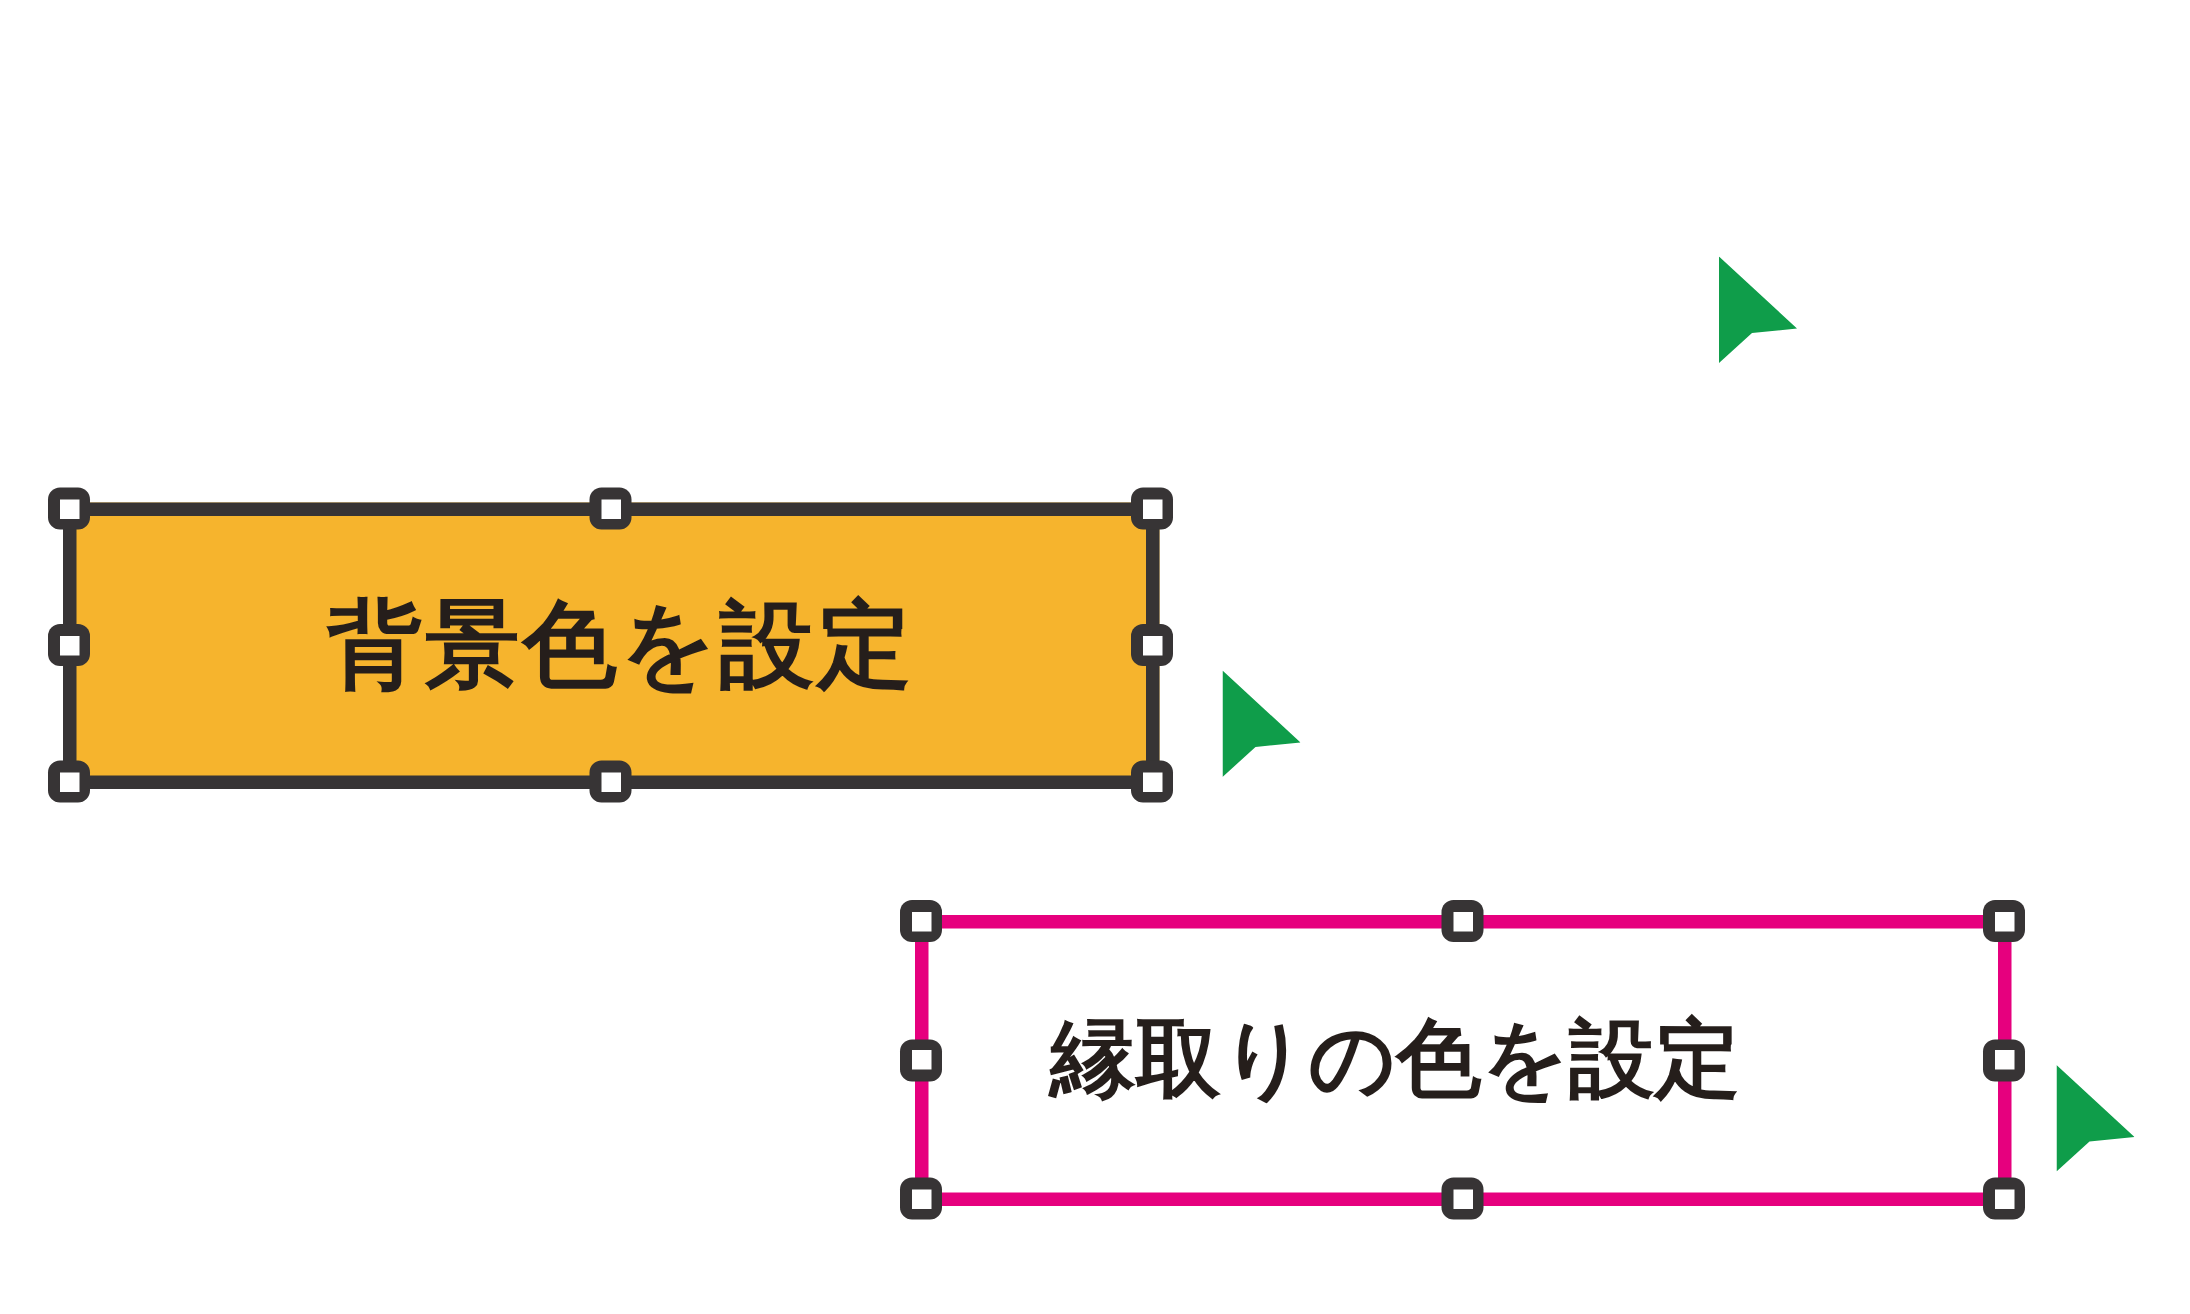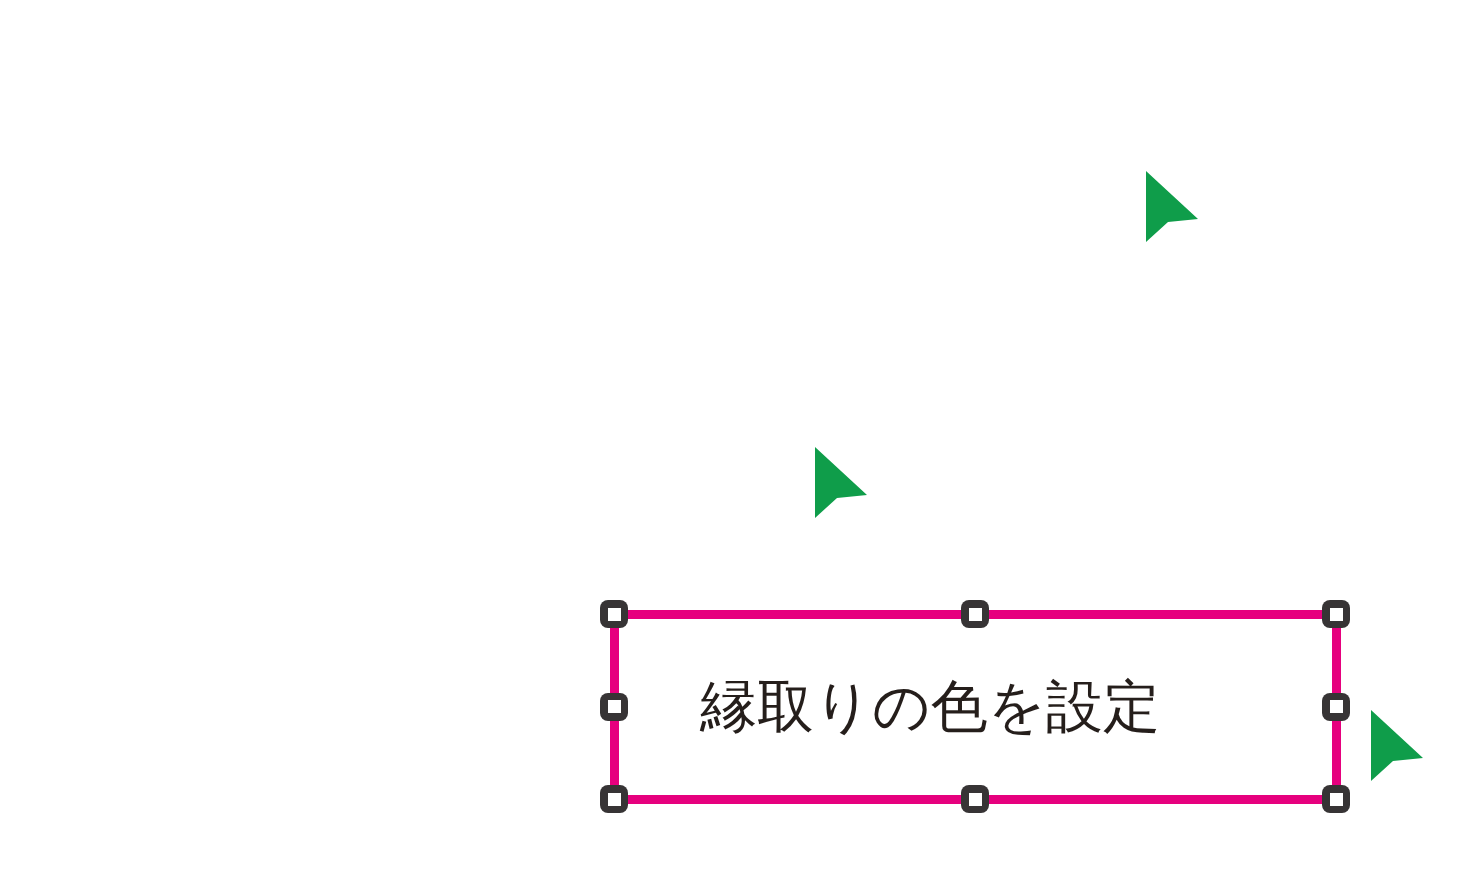--- a/index.html
+++ b/index.html
@@ -24,21 +24,21 @@
     inset: 0;
     display: flex;
     align-items: center;
     justify-content: center;
     color: #251e1b;
     white-space: nowrap;
     line-height: 1;
   }
   .box1 .label { font-size: 56px; font-weight: 700; }
   .box2 .label { font-size: 63px; font-weight: 700; letter-spacing: 2px; transform: translateX(7px); }
-  .box3 .label { font-size: 57px; font-weight: 400; transform: translateX(-45px); }
+  .box3 .label { font-size: 57px; font-weight: 700; transform: translateX(-45px); }
   .handle {
     position: absolute;
     width: 28px;
     height: 28px;
     background: #373435;
     border-radius: 8px;
     transform: translate(-50%, -50%);
     display: flex;
     align-items: center;
     justify-content: center;
@@ -60,20 +60,32 @@
   .cursor1 { left: 1146px; top: 171px; }
   .cursor2 { left: 815px;  top: 447px; }
   .cursor3 { left: 1371px; top: 710px; }
 </style>
 </head>
 <body>
 
 <div class="canvas">
 
 
+  <div class="tbox box2">
+    <div class="frame"></div>
+    <div class="label">背景色を設定</div>
+  <div class="handle" style="left: 0%; top: 0%;"></div>
+      <div class="handle" style="left: 50%; top: 0%;"></div>
+      <div class="handle" style="left: 100%; top: 0%;"></div>
+      <div class="handle" style="left: 0%; top: 50%;"></div>
+      <div class="handle" style="left: 100%; top: 50%;"></div>
+      <div class="handle" style="left: 0%; top: 100%;"></div>
+      <div class="handle" style="left: 50%; top: 100%;"></div>
+      <div class="handle" style="left: 100%; top: 100%;"></div>
+    </div>
 
   <div class="tbox box3">
     <div class="frame"></div>
     <div class="label">縁取りの色を設定</div>
   <div class="handle" style="left: 0%; top: 0%;"></div>
       <div class="handle" style="left: 50%; top: 0%;"></div>
       <div class="handle" style="left: 100%; top: 0%;"></div>
       <div class="handle" style="left: 0%; top: 50%;"></div>
       <div class="handle" style="left: 100%; top: 50%;"></div>
       <div class="handle" style="left: 0%; top: 100%;"></div>

